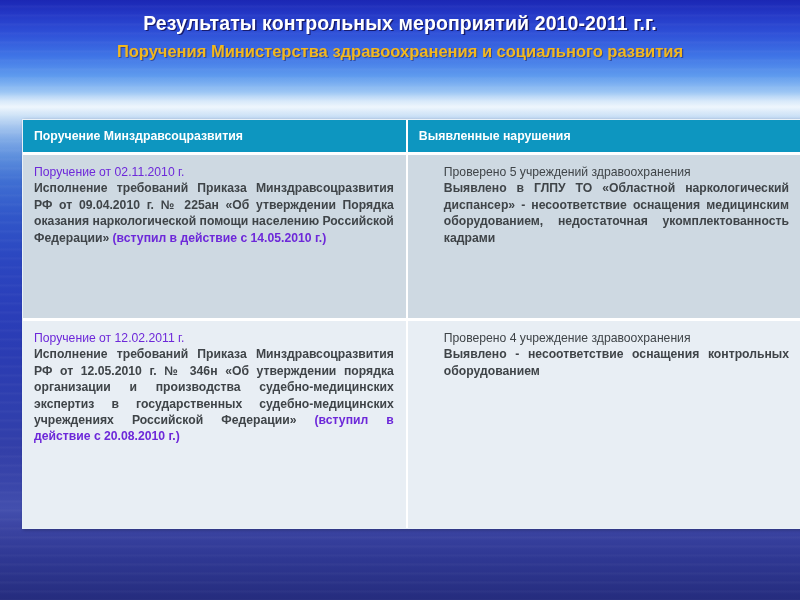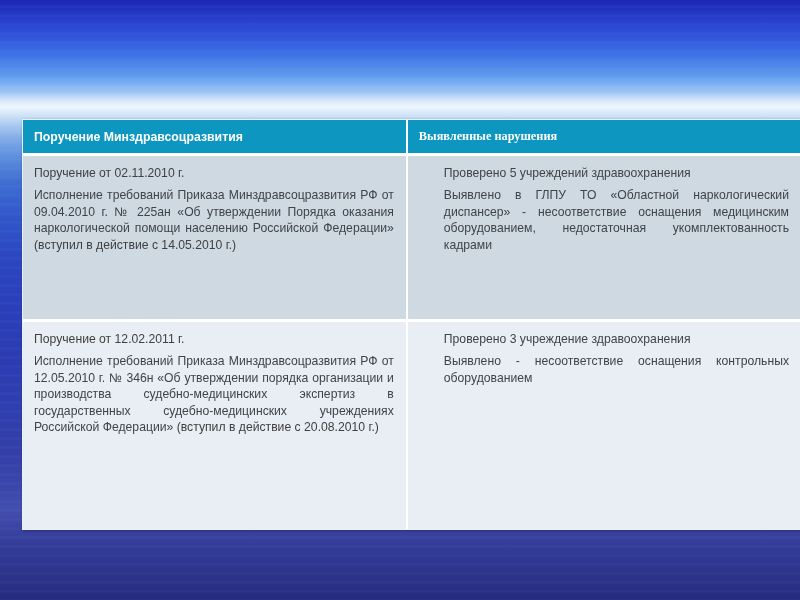--- a/index.html
+++ b/index.html
@@ -127,51 +127,55 @@
     color: #ffffff;
     font-size: 12.3px;
     font-weight: bold;
     text-align: left;
     vertical-align: middle;
     padding: 9px 10px 9px 11px;
     height: 28px;
     border-right: 2px solid #ffffff;
     box-sizing: border-box;
   }
-  thead th:last-child { border-right: none; font-family: Liberation Serif, serif; }
+  thead th:last-child { border-right: none; }
 
   tbody td {
     font-size: 12.2px;
     color: #3f4448;
     vertical-align: top;
     padding: 9px 12px 10px 11px;
     line-height: 16.4px;
     text-align: justify;
     text-justify: inter-word;
     border-right: 2px solid #ffffff;
     border-top: 3px solid #ffffff;
     box-sizing: border-box;
     hyphens: none;
   }
   tbody td:last-child { border-right: none; padding-left: 36px; }
 
   tbody tr.row-1 td { background: #ced9e2; height: 166px; }
   tbody tr.row-2 td { background: #e8eef4; height: 208px; }
 
   .cell-p { margin: 0; }
-  .cell-p + .cell-p { margin-top: 6px; }
-  .accent { color: #404040; }
+  .cell-p + .cell-p { margin-top: 0; font-weight: bold; }
+  .accent { color: #6d28d9; }
   .nowrap-line { text-align: left; }
   .justified { text-align: justify; text-justify: inter-word; }
 </style>
 </head>
 <body>
 
 <div class="slide">
 
+  <div class="titles">
+    <div class="title-main">Результаты контрольных мероприятий 2010-2011 г.г.</div>
+    <div class="title-sub">Поручения Министерства здравоохранения и социального развития</div>
+  </div>
 
   <div class="table-wrap">
     <table class="grid">
       <colgroup>
         <col class="c1">
         <col class="c2">
       </colgroup>
       <thead>
         <tr>
           <th>Поручение Минздравсоцразвития</th>
@@ -190,21 +194,21 @@
             <p class="cell-p justified">Выявлено в ГЛПУ ТО «Областной наркологический диспансер» - несоответствие оснащения медицинским оборудованием, недостаточная укомплектованность кадрами</p>
           </td>
         </tr>
 
         <tr class="row-2">
           <td>
             <p class="cell-p nowrap-line accent">Поручение от 12.02.2011 г.</p>
             <p class="cell-p justified"><span>Исполнение требований Приказа Минздравсоцразвития РФ от 12.05.2010 г. № 346н «Об утверждении порядка организации и производства судебно-медицинских экспертиз в государственных судебно-медицинских учреждениях Российской Федерации» </span><span class="accent">(вступил в действие с 20.08.2010 г.)</span></p>
           </td>
           <td>
-            <p class="cell-p nowrap-line">Проверено 3 учреждение здравоохранения</p>
+            <p class="cell-p nowrap-line">Проверено 4 учреждение здравоохранения</p>
             <p class="cell-p justified">Выявлено - несоответствие оснащения контрольных оборудованием</p>
           </td>
         </tr>
 
       </tbody>
     </table>
   </div>
 
 </div>
 

